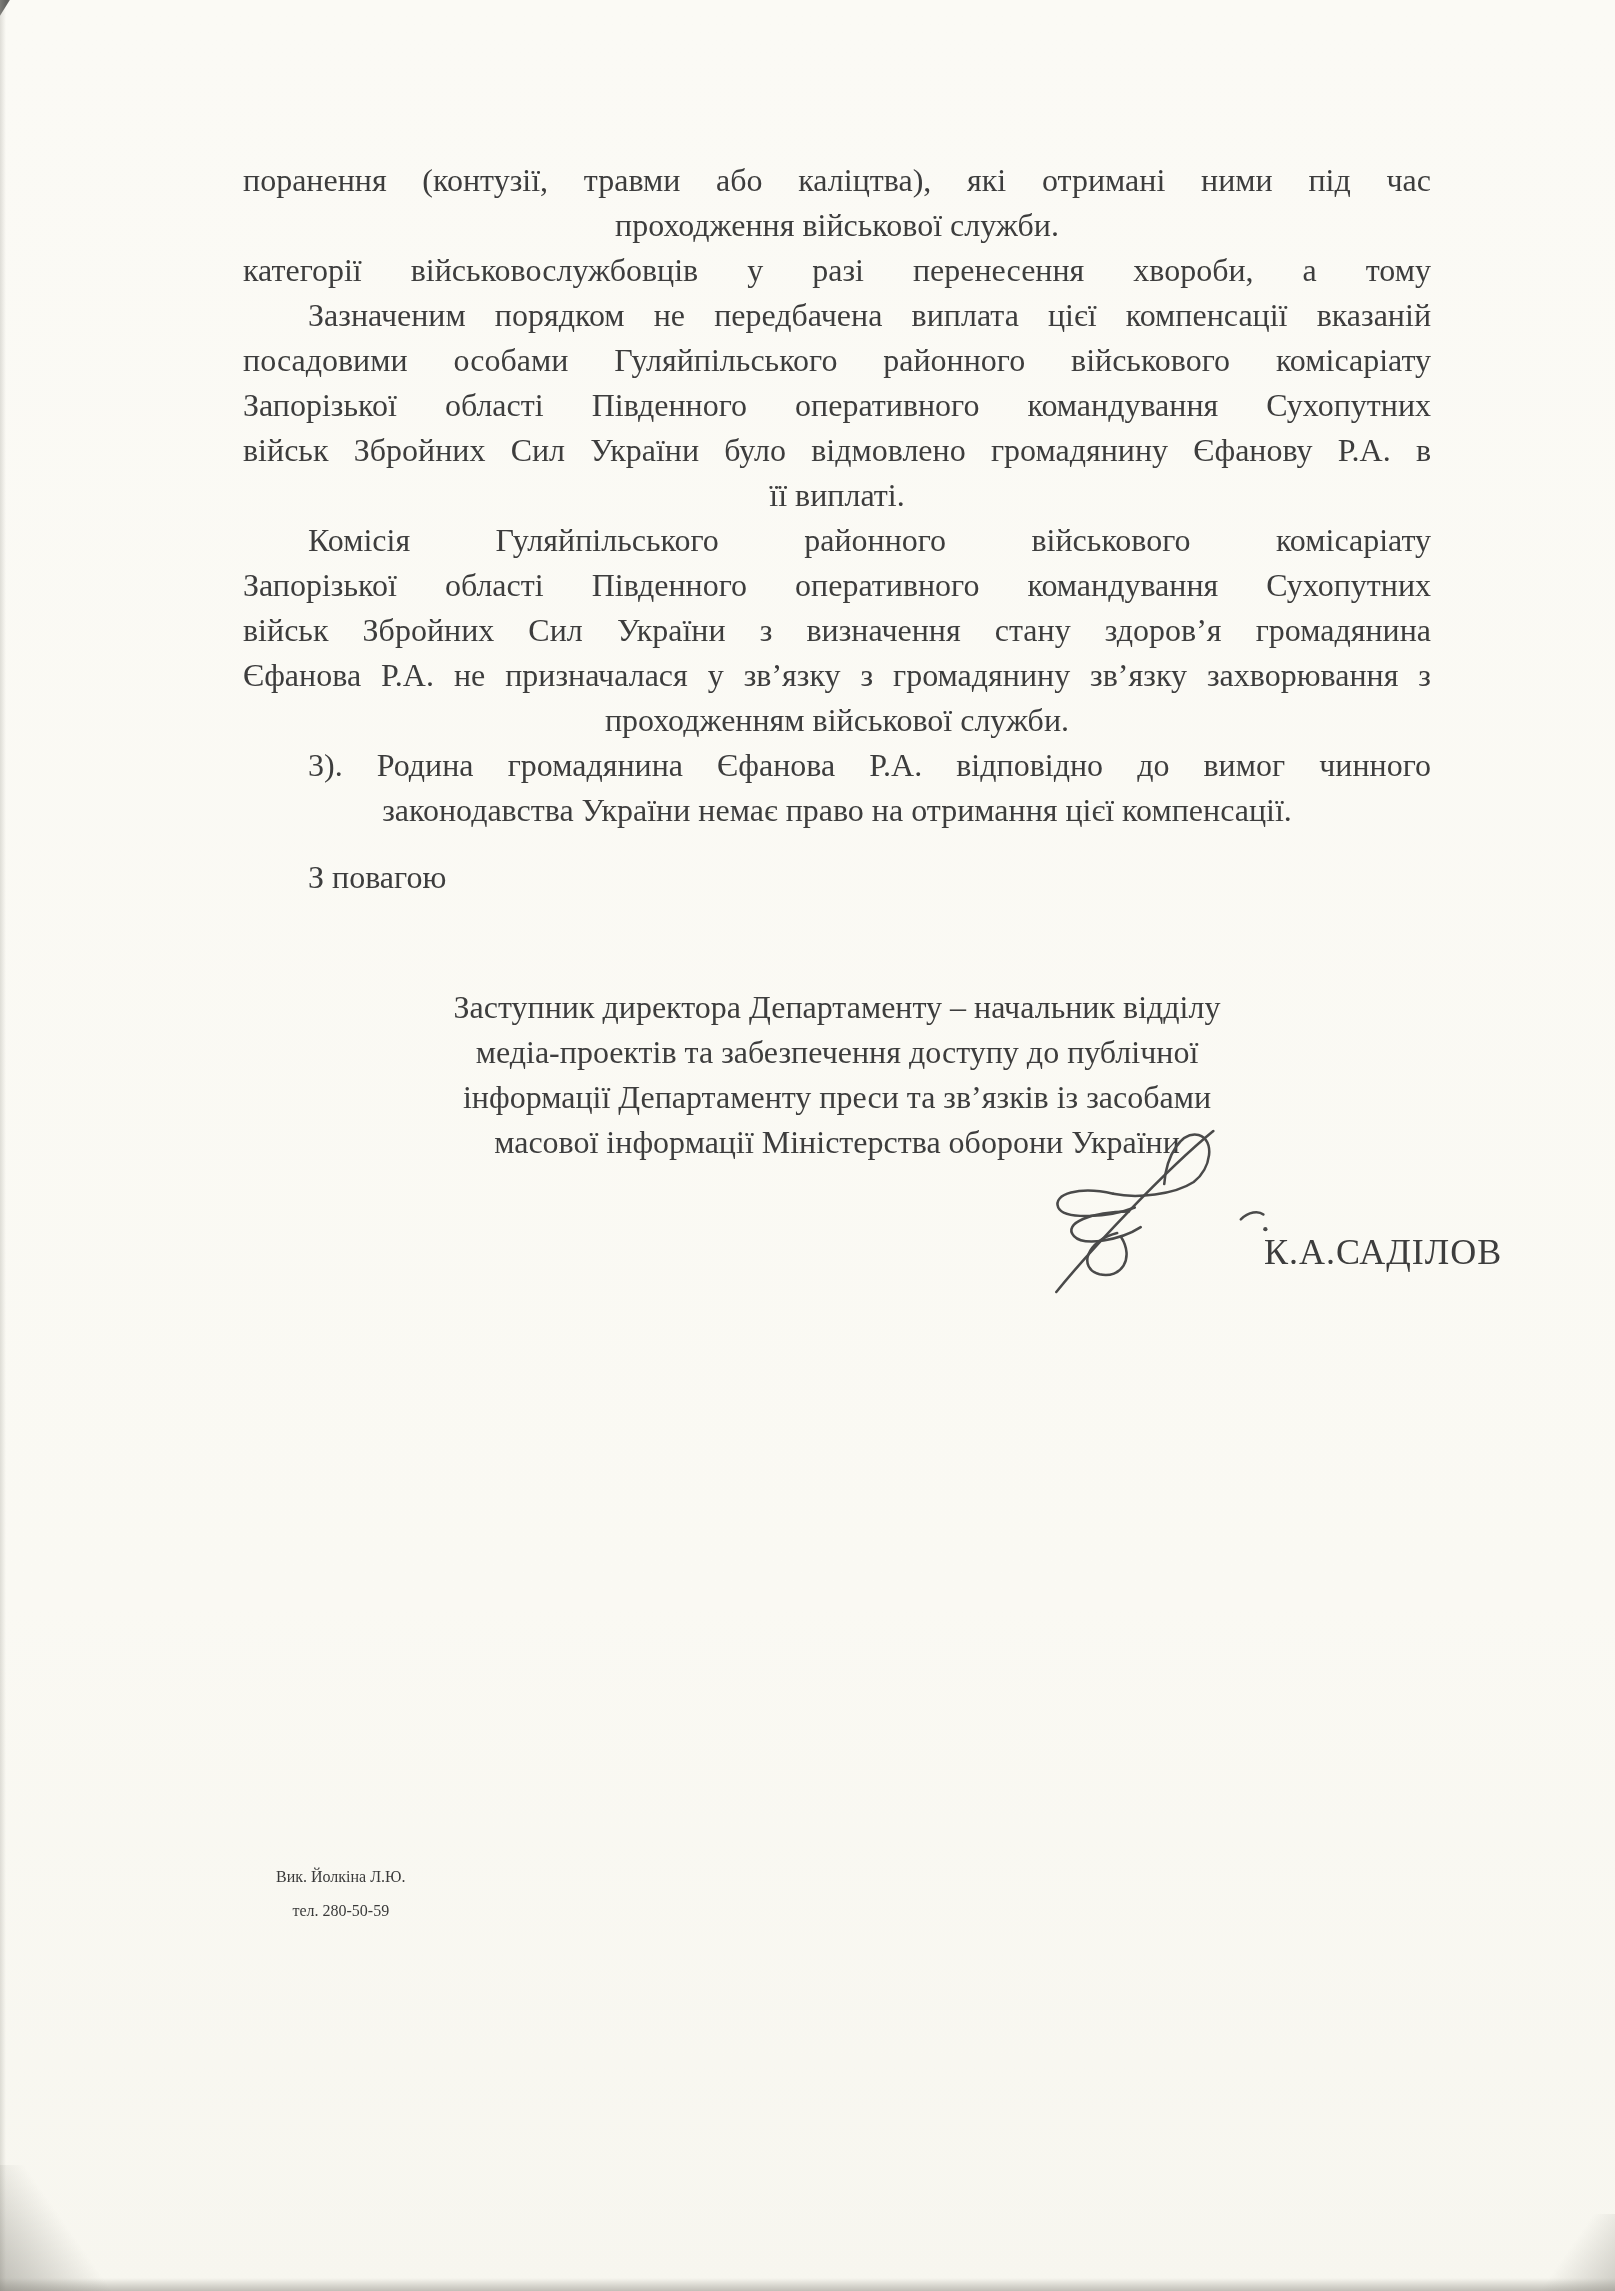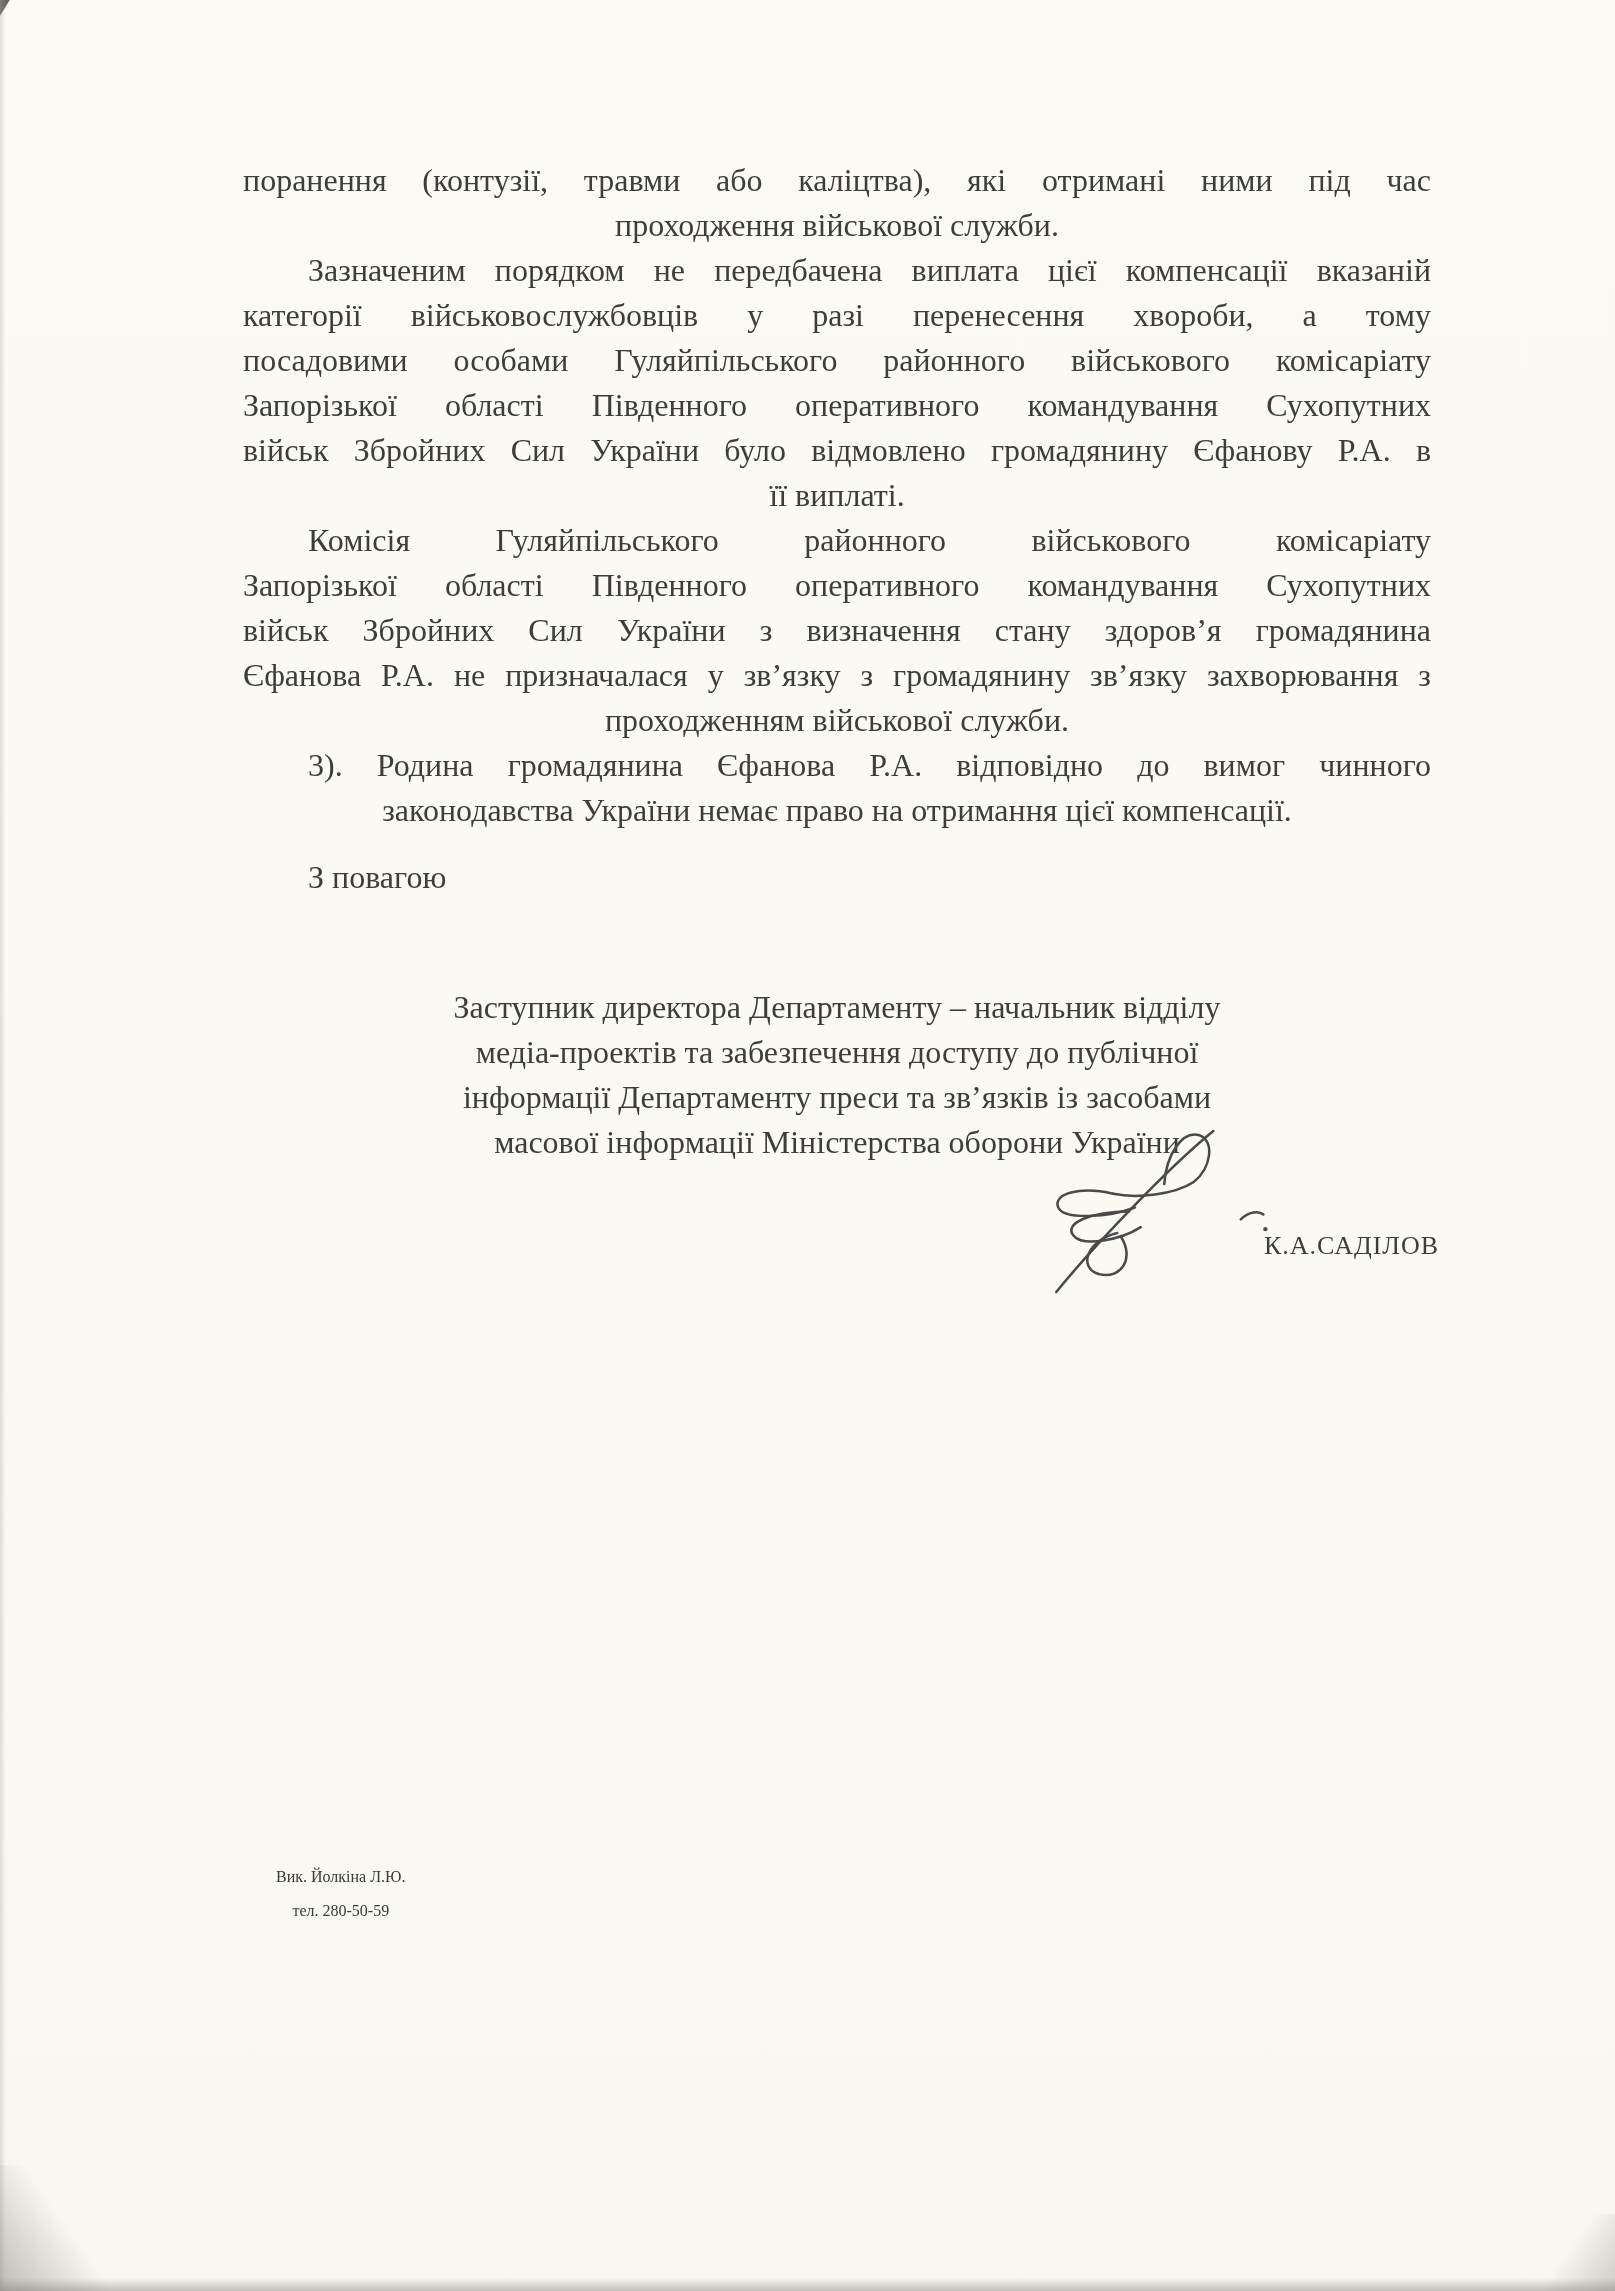--- a/index.html
+++ b/index.html
@@ -71,21 +71,21 @@
 
   .signature-svg {
     position: absolute;
     left: 1019px;
     top: 1125px;
   }
   .signer-name {
     position: absolute;
     top: 1231px;
     left: 1264px;
-    font-size: 26px;
+    font-size: 36px;
     letter-spacing: 1px;
     color: #3d3d3d;
     white-space: nowrap;
     font-family: Liberation Serif, serif;
   }
 
   .footer {
     position: absolute;
     left: 276px;
     top: 1860px;
@@ -106,22 +106,22 @@
   <div class="curl-br"></div>
 
   <div class="body-text">
 
     <div class="para">
       <div class="line full">поранення (контузії, травми або каліцтва), які отримані ними під час</div>
       <div class="line">проходження військової служби.</div>
     </div>
 
     <div class="para">
+      <div class="line full">категорії військовослужбовців у разі перенесення хвороби, а тому</div>
       <div class="line full indent">Зазначеним порядком не передбачена виплата цієї компенсації вказаній</div>
-      <div class="line full">категорії військовослужбовців у разі перенесення хвороби, а тому</div>
       <div class="line full">посадовими особами Гуляйпільського районного військового комісаріату</div>
       <div class="line full">Запорізької області Південного оперативного командування Сухопутних</div>
       <div class="line full">військ Збройних Сил України було відмовлено громадянину Єфанову Р.А. в</div>
       <div class="line">її виплаті.</div>
     </div>
 
     <div class="para">
       <div class="line full indent">Комісія Гуляйпільського районного військового комісаріату</div>
       <div class="line full">Запорізької області Південного оперативного командування Сухопутних</div>
       <div class="line full">військ Збройних Сил України з визначення стану здоров’я громадянина</div>

